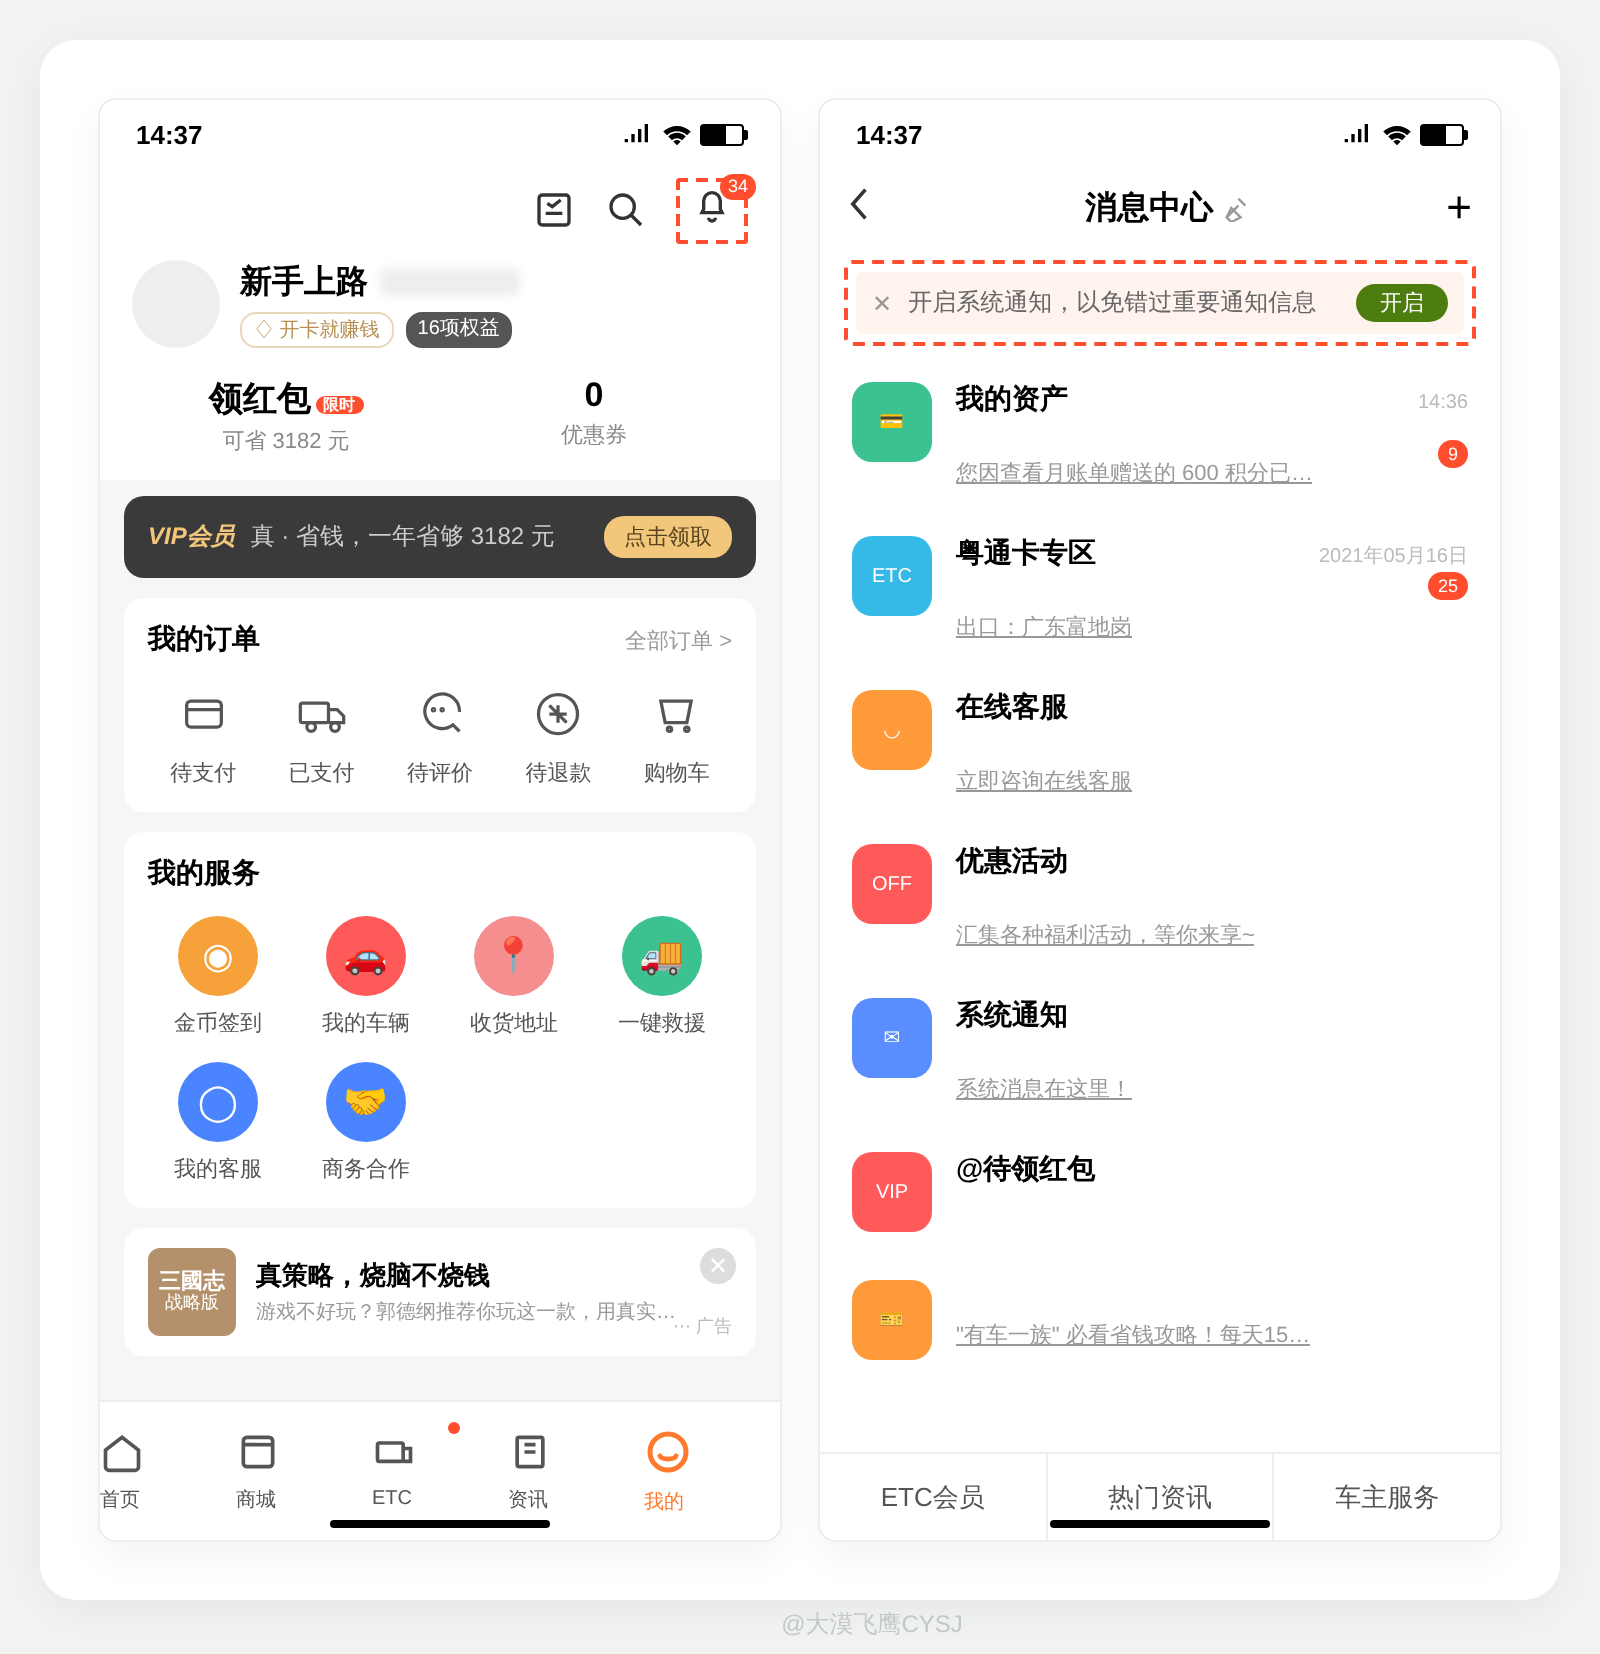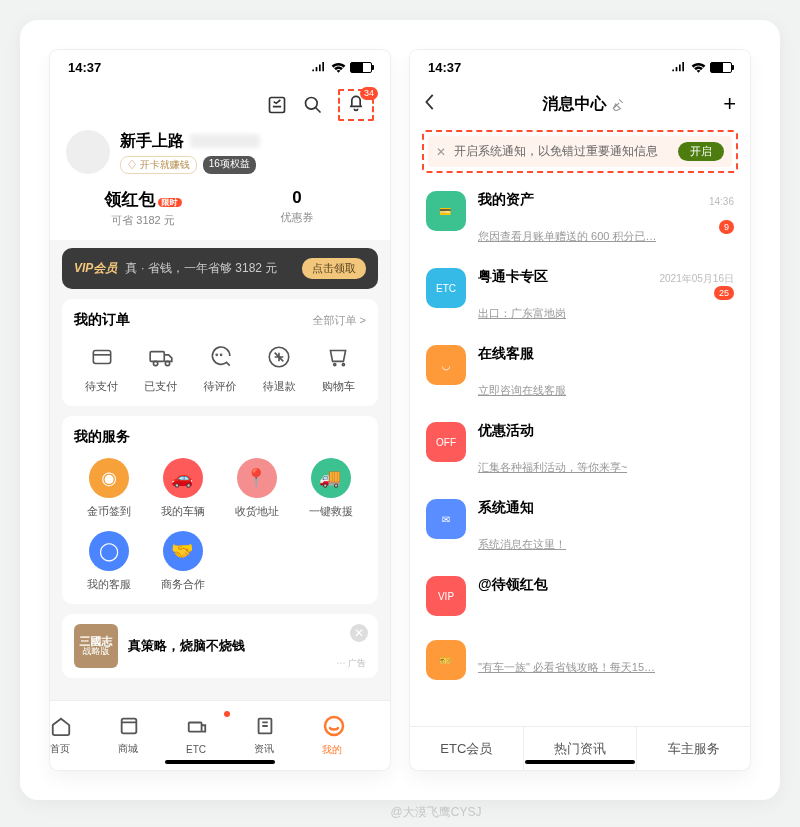--- a/index.html
+++ b/index.html
@@ -265,20 +265,21 @@
           </div>
         </div>
     </div>
     <div class="ad">
       <div class="thumb">
           <b>三國志</b>
           <span>战略版</span>
         </div>
       <div style="flex:1;min-width:0">
         <div class="tt">真策略，烧脑不烧钱</div>
+        <div class="sub">游戏不好玩？郭德纲推荐你玩这一款，用真实…</div>
       </div>
       <span class="close">✕</span>
       <span class="adtag">⋯ <span>广告</span></span>
     </div>
     <div class="tabbar" id="tabbar-left">
         <div class="t">
           <span><svg width="22" height="22" viewBox="0 0 24 24" fill="none" stroke="currentColor" stroke-width="2">
               <path d="M3 11l9-7 9 7v9a2 2 0 01-2 2H5a2 2 0 01-2-2z"></path>
             </svg></span>
           <span>首页</span>

